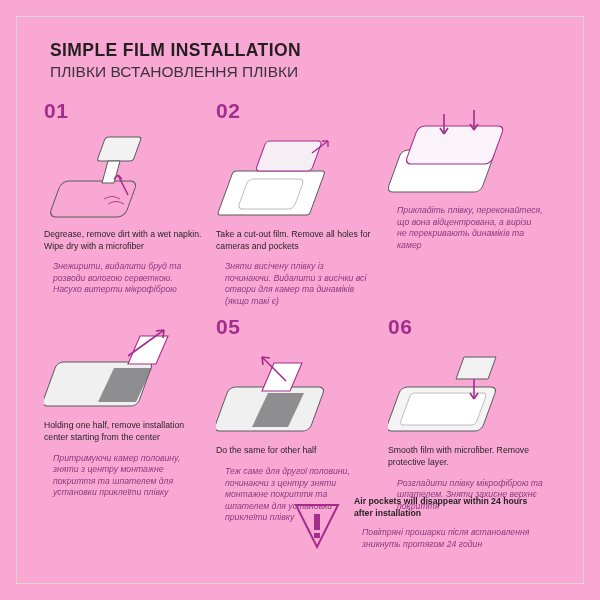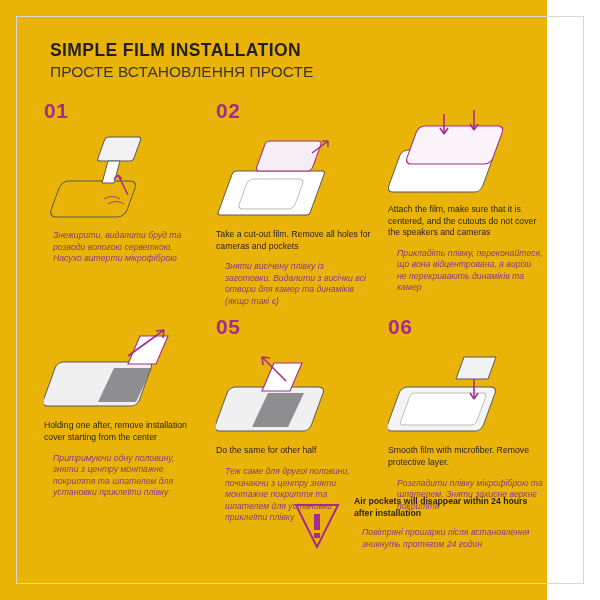--- a/index.html
+++ b/index.html
@@ -9,24 +9,24 @@
   }
   body {
     width: 600px;
     height: 600px;
     font-family: "Liberation Sans", sans-serif;
     color: #231f20;
     overflow: hidden;
   }
   .page {
     position: relative;
-    width: 547px;
+    width: 600px;
     height: 600px;
     box-sizing: border-box;
-    background: #eab308;
+    background: #f9a8d4;
   }
   .frame {
     position: absolute;
     left: 16px;
     top: 16px;
     width: 568px;
     height: 568px;
     border: 1px solid #d9d6d6;
     box-sizing: border-box;
   }
@@ -132,21 +132,21 @@
   }
 </style>
 </head>
 <body>
 
 <div class="page">
   <div class="frame"></div>
 
   <div class="header">
     <p class="title-en">SIMPLE FILM INSTALLATION</p>
-    <p class="title-uk">ПРОСТЕ ВСТАНОВЛЕННЯ ПРОСТЕ</p>
+    <p class="title-uk">ПЛІВКИ ВСТАНОВЛЕННЯ ПЛІВКИ</p>
   </div>
 
   <div class="grid">
 
     <div class="step">
       <p class="step-num">01</p>
       <div class="art">
         <svg width="160" height="96" viewBox="0 0 160 96">
           <g fill="none" stroke="#58595b" stroke-width="1">
             <rect x="38" y="56" width="76" height="36" rx="7" ry="7" transform="skewX(-20)"></rect>
@@ -159,20 +159,21 @@
             <path d="M74 50 L84 70"></path>
             <path d="M74 50 L78 54"></path>
             <path d="M74 50 L70 54"></path>
           </g>
           <g stroke="#a32d8c" stroke-width="1" fill="none" opacity="0.85">
             <path d="M60 74 q8 -5 16 0"></path>
             <path d="M64 79 q8 -5 16 0"></path>
           </g>
         </svg>
       </div>
+      <p class="cap-en">Degrease, remove dirt with a wet napkin. Wipe dry with a microfiber</p>
       <p class="cap-uk">Знежирити, видалити бруд та розводи вологою серветкою. Насухо витерти мікрофіброю</p>
     </div>
 
     <div class="step">
       <p class="step-num">02</p>
       <div class="art">
         <svg width="160" height="96" viewBox="0 0 160 96">
           <g fill="#ffffff" stroke="#58595b" stroke-width="1">
             <rect x="34" y="46" width="92" height="44" rx="3" ry="3" transform="skewX(-20)"></rect>
           </g>
@@ -183,21 +184,21 @@
             <rect x="56" y="16" width="56" height="30" rx="4" ry="4" transform="skewX(-20)"></rect>
           </g>
           <g stroke="#a32d8c" stroke-width="1.4" fill="none">
             <path d="M96 28 L112 16"></path>
             <path d="M112 16 L106 16"></path>
             <path d="M112 16 L112 22"></path>
           </g>
         </svg>
       </div>
       <p class="cap-en">Take a cut-out film. Remove all holes for cameras and pockets</p>
-      <p class="cap-uk">Зняти висічену плівку із заготовки. Видалити з висічки всі отвори для камер та динаміків (якщо такі є)</p>
+      <p class="cap-uk">Зняти висічену плівку із починаючи. Видалити з висічки всі отвори для камер та динаміків (якщо такі є)</p>
     </div>
 
     <div class="step">
       <div class="art">
         <svg width="160" height="96" viewBox="0 0 160 96">
           <g fill="#ffffff" stroke="#58595b" stroke-width="1">
             <rect x="32" y="50" width="94" height="42" rx="6" ry="6" transform="skewX(-20)"></rect>
           </g>
           <g fill="#faf3f9" stroke="#a32d8c" stroke-width="1.1">
             <rect x="40" y="26" width="86" height="38" rx="6" ry="6" transform="skewX(-20)"></rect>
@@ -205,41 +206,40 @@
           <g stroke="#a32d8c" stroke-width="1.6" fill="none">
             <path d="M56 14 L56 34"></path>
             <path d="M56 34 L52 28"></path>
             <path d="M56 34 L60 28"></path>
             <path d="M86 10 L86 30"></path>
             <path d="M86 30 L82 24"></path>
             <path d="M86 30 L90 24"></path>
           </g>
         </svg>
       </div>
-      <p class="cap-en">Attach the film, make sure that it is centered, and the cutouts do not cover the speakers and cameras</p>
       <p class="cap-uk">Прикладіть плівку, переконайтеся, що вона відцентрована, а вирізи не перекривають динаміків та камер</p>
     </div>
 
     <div class="step row2">
       <div class="art">
         <svg width="160" height="96" viewBox="0 0 160 96">
           <g fill="#f0f0f0" stroke="#58595b" stroke-width="1">
             <rect x="30" y="46" width="96" height="44" rx="6" ry="6" transform="skewX(-20)"></rect>
           </g>
           <path d="M70 52 L108 52 L92 86 L54 86 Z" fill="#6d6e71" opacity="0.75"></path>
           <path d="M96 20 L124 20 L112 48 L84 48 Z" fill="#ffffff" stroke="#a32d8c" stroke-width="1.1"></path>
           <g stroke="#a32d8c" stroke-width="1.6" fill="none">
             <path d="M84 40 L120 14"></path>
             <path d="M120 14 L112 15"></path>
             <path d="M120 14 L119 22"></path>
           </g>
         </svg>
       </div>
-      <p class="cap-en">Holding one after, remove installation cover starting from the center</p>
-      <p class="cap-uk">Притримуючи одну половину, зняти з центру монтажне покриття та шпателем для установки приклеїти плівку</p>
+      <p class="cap-en">Holding one half, remove installation center starting from the center</p>
+      <p class="cap-uk">Притримуючи камер половину, зняти з центру монтажне покриття та шпателем для установки приклеїти плівку</p>
     </div>
 
     <div class="step row2">
       <p class="step-num">05</p>
       <div class="art">
         <svg width="160" height="96" viewBox="0 0 160 96">
           <g fill="#f0f0f0" stroke="#58595b" stroke-width="1">
             <rect x="30" y="46" width="96" height="44" rx="6" ry="6" transform="skewX(-20)"></rect>
           </g>
           <path d="M52 52 L88 52 L72 86 L36 86 Z" fill="#6d6e71" opacity="0.75"></path>

